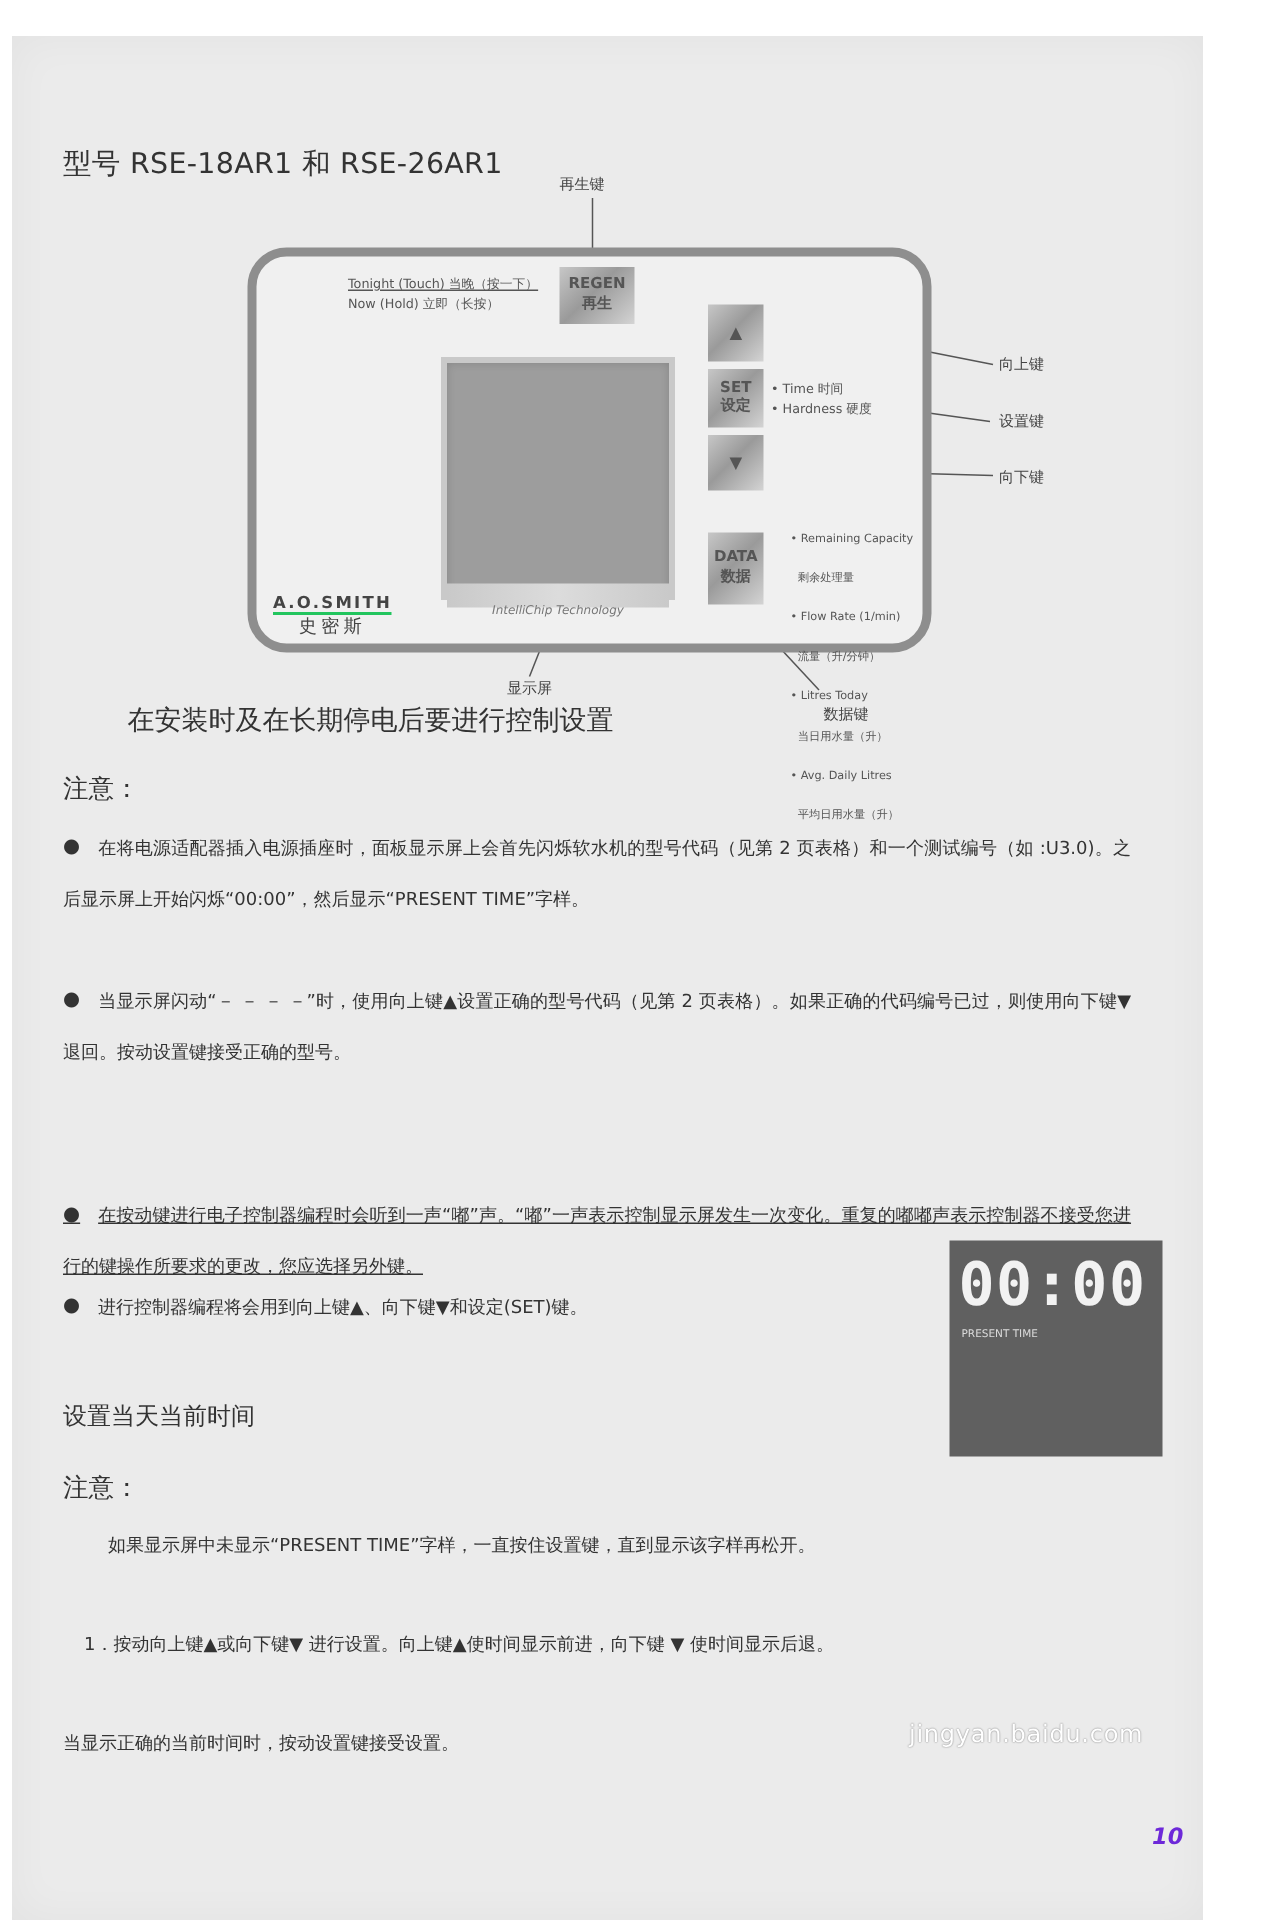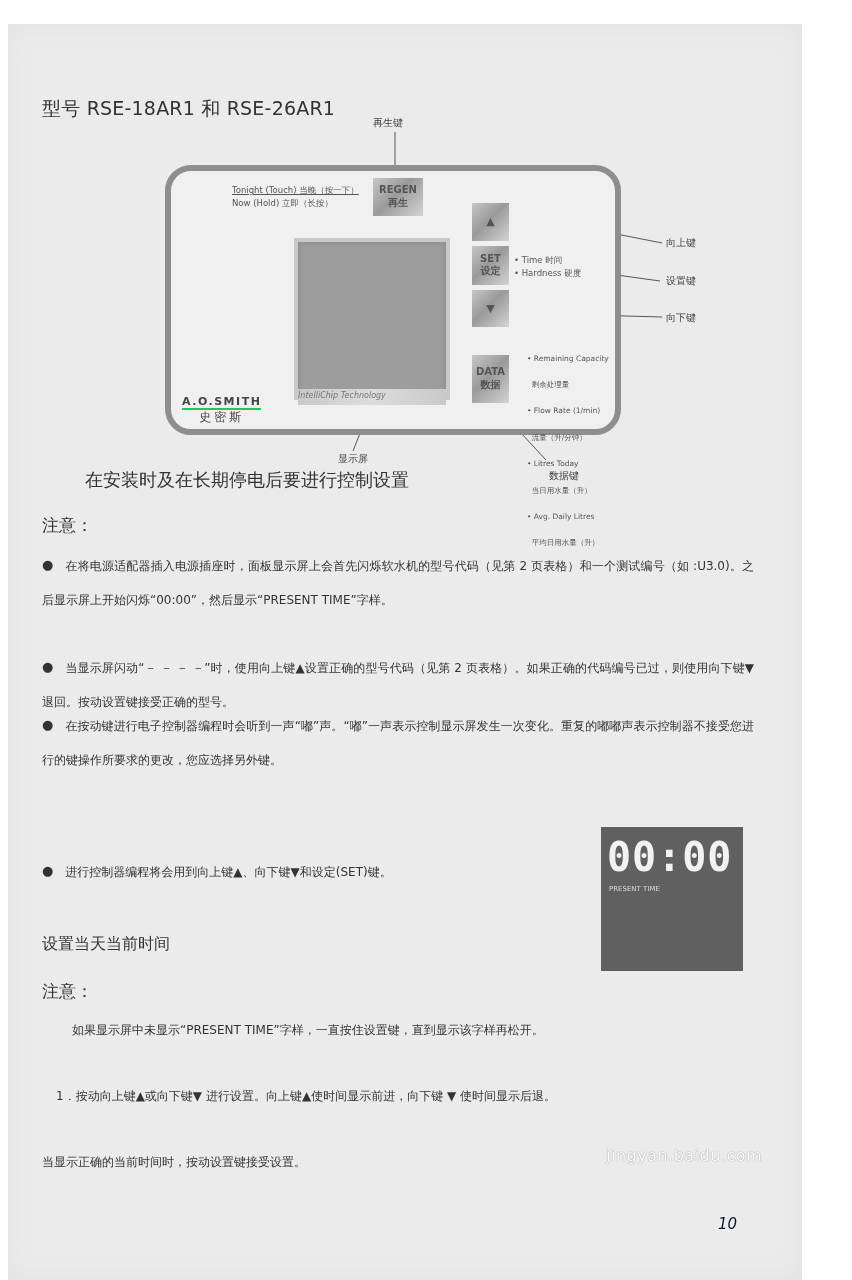--- a/index.html
+++ b/index.html
@@ -14,45 +14,45 @@
   .panel{left:165px;top:165px;width:456px;height:270px;border:6px solid #8e8e8e;border-radius:26px;
          background:#f0f0f0;box-sizing:border-box;}
   .regen-caption{left:232px;top:184px;text-align:left;font-size:8.5px;line-height:13px;color:#555;width:138px;}
   .regen-caption .l1{text-decoration:underline;}
   .btn{position:absolute;background:linear-gradient(135deg,#c7c7c7 0%,#9a9a9a 45%,#d4d4d4 100%);
        color:#555;font-weight:bold;text-align:center;box-sizing:border-box;}
   .regen{left:373px;top:178px;width:50px;height:38px;font-size:10px;line-height:13px;padding-top:5px;}
   .display{left:298px;top:242px;width:148px;height:154px;background:#9d9d9d;
            box-shadow:0 0 0 4px #c9c9c9, inset 0 0 6px rgba(0,0,0,0.15);}
   .intellichip{left:298px;top:389px;width:148px;height:16px;font-size:8px;font-style:italic;color:#777;
-               background:linear-gradient(90deg,#c9c9c9,#dcdcdc,#c9c9c9);padding-top:2px;box-sizing:border-box;}
+               text-align:center;background:linear-gradient(90deg,#c9c9c9,#dcdcdc,#c9c9c9);padding-top:13px;box-sizing:border-box;}
   .up{left:472px;top:203px;width:37px;height:38px;font-size:11px;line-height:38px;}
   .set{left:472px;top:246px;width:37px;height:39px;font-size:10px;line-height:12px;padding-top:7px;}
   .down{left:472px;top:290px;width:37px;height:37px;font-size:11px;line-height:37px;}
   .data{left:472px;top:355px;width:37px;height:48px;font-size:10px;line-height:13px;padding-top:10px;}
   .set-opts{left:514px;top:254px;font-size:8.5px;line-height:13px;color:#555;}
   .data-opts{left:513px;top:337px;font-size:7.5px;line-height:8.8px;color:#555;margin-left:14px;}
   .logo{left:182px;top:396px;text-align:center;color:#444;}
   .logo .en{font-size:11px;font-weight:bold;letter-spacing:1.5px;border-bottom:2px solid #22c55e;line-height:12px;}
   .logo .cn{font-size:12px;font-weight:normal;letter-spacing:3px;line-height:14px;}
   .callout{font-size:10px;color:#444;}
   svg.lines{position:absolute;left:0;top:0;}
   .heading{left:85px;top:468px;font-size:18px;color:#333;}
   .note{font-size:17px;color:#333;}
   .body{left:42px;font-size:12px;line-height:34px;color:#333;width:712px;text-align:justify;}
   .bullet::before{content:"●";margin-right:12px;font-size:13px;vertical-align:1px;}
-  .lcd{left:601px;top:827px;width:142px;height:144px;background:#606060;}
+  .lcd{left:633px;top:827px;width:142px;height:144px;background:#606060;}
   .lcd-digits{left:6px;top:6px;font-family:"DejaVu Sans Mono","Liberation Mono",monospace;font-size:40px;
               color:#f2f2f2;letter-spacing:1px;line-height:48px;font-weight:bold;
               -webkit-text-stroke:0;}
   .lcd-caption{left:8px;top:58px;font-size:7px;color:#dcdcdc;}
   .watermark{left:606px;top:1150px;color:#fff;text-shadow:0 0 1px #999,0 0 1px #999;}
   .wm-main{font-size:33px;font-weight:bold;letter-spacing:1px;}
   .wm-sub{font-size:16px;margin-top:-4px;letter-spacing:0.5px;}
-  .page-no{left:718px;top:1215px;font-size:15px;font-weight:normal;font-style:italic;color:#0f172a;}
+  .page-no{left:768px;top:1215px;font-size:15px;font-weight:bold;font-style:italic;color:#6d28d9;}
 </style>
 </head>
 <body>
 
 <div class="paper"></div>
 
 <div class="abs title">型号 RSE-18AR1 和 RSE-26AR1</div>
 
 <svg class="lines" width="852" height="1280">
   <g stroke="#555" stroke-width="1" fill="none">
@@ -131,21 +131,21 @@
 <div class="abs callout" style="left:666px;top:311px;">向下键</div>
 <div class="abs callout" style="left:338px;top:452px;">显示屏</div>
 <div class="abs callout" style="left:549px;top:469px;">数据键</div>
 
 <div class="abs heading">在安装时及在长期停电后要进行控制设置</div>
 
 <div class="abs note" style="left:42px;top:514px;">注意：</div>
 
 <div class="abs body bullet" style="top:548px;">在将电源适配器插入电源插座时，面板显示屏上会首先闪烁软水机的型号代码（见第 2 页表格）和一个测试编号（如 :U3.0)。之后显示屏上开始闪烁“00:00”，然后显示“PRESENT TIME”字样。</div>
 <div class="abs body bullet" style="top:650px;">当显示屏闪动“－ － － －”时，使用向上键▲设置正确的型号代码（见第 2 页表格）。如果正确的代码编号已过，则使用向下键▼退回。按动设置键接受正确的型号。</div>
-<div class="abs body bullet" style="top:708px;">在按动键进行电子控制器编程时会听到一声“嘟”声。“嘟”一声表示控制显示屏发生一次变化。重复的嘟嘟声表示控制器不接受您进行的键操作所要求的更改，您应选择另外键。</div>
+<div class="abs body bullet" style="top:793px;text-decoration:underline;">在按动键进行电子控制器编程时会听到一声“嘟”声。“嘟”一声表示控制显示屏发生一次变化。重复的嘟嘟声表示控制器不接受您进行的键操作所要求的更改，您应选择另外键。</div>
 <div class="abs body bullet" style="top:854px;width:560px;">进行控制器编程将会用到向上键▲、向下键▼和设定(SET)键。</div>
 
 <div class="abs note" style="left:42px;top:934px;font-size:16px;">设置当天当前时间</div>
 <div class="abs note" style="left:42px;top:980px;">注意：</div>
 <div class="abs body" style="top:1013px;text-indent:30px;">如果显示屏中未显示“PRESENT TIME”字样，一直按住设置键，直到显示该字样再松开。</div>
 <div class="abs body" style="top:1079px;text-indent:14px;">1．按动向上键▲或向下键▼ 进行设置。向上键▲使时间显示前进，向下键 ▼ 使时间显示后退。</div>
 <div class="abs body" style="top:1145px;">当显示正确的当前时间时，按动设置键接受设置。</div>
 
 <div class="abs lcd">
   <div class="abs lcd-digits">00:00</div>

